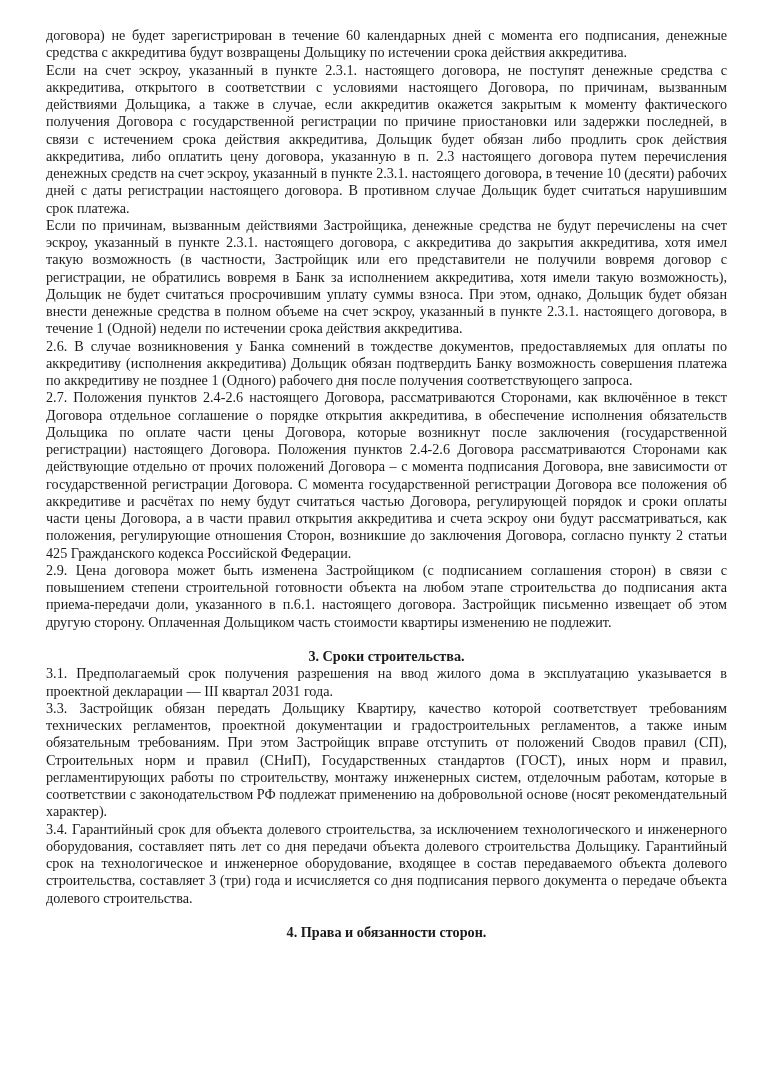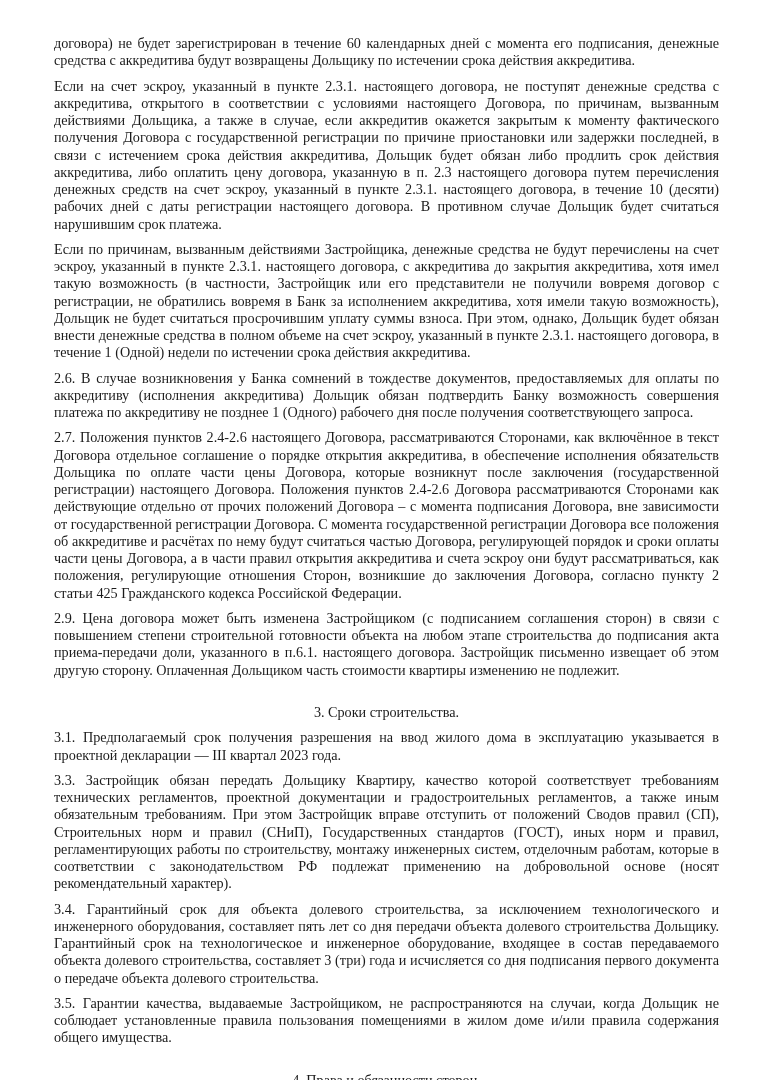--- a/index.html
+++ b/index.html
@@ -2,23 +2,23 @@
 <html><head>
 <meta charset="utf-8">
 <style>
   html, body { margin: 0; padding: 0; background: #ffffff; }
   body { width: 764px; height: 1080px; overflow: hidden; position: relative; }
   .page {
     position: absolute; left: 46px; top: 27px; width: 681px;
     font-family: "Liberation Serif", serif;
     font-size: 14.2px; line-height: 17.25px; color: #1a1a1a;
   }
-  .p { margin: 8px; text-align: justify; text-align-last: left; }
+  .p { margin: 0; text-align: justify; text-align-last: left; }
   .heading {
-    margin: 0; text-align: center; font-weight: normal;
+    margin: 0; text-align: center; font-weight: bold;
   }
   .gap { height: 17.25px; }
 </style>
 </head>
 <body>
 
 <div class="page">
 
   <div>
     <p class="p">договора) не будет зарегистрирован в течение 60 календарных дней с момента его подписания, денежные средства с аккредитива будут возвращены Дольщику по истечении срока действия аккредитива.</p>
@@ -26,24 +26,23 @@
     <p class="p">Если по причинам, вызванным действиями Застройщика, денежные средства не будут перечислены на счет эскроу, указанный в пункте 2.3.1. настоящего договора, с аккредитива до закрытия аккредитива, хотя имел такую возможность (в частности, Застройщик или его представители не получили вовремя договор с регистрации, не обратились вовремя в Банк за исполнением аккредитива, хотя имели такую возможность), Дольщик не будет считаться просрочившим уплату суммы взноса. При этом, однако, Дольщик будет обязан внести денежные средства в полном объеме на счет эскроу, указанный в пункте 2.3.1. настоящего договора,  в течение 1 (Одной) недели по истечении срока действия аккредитива.</p>
     <p class="p">2.6. В случае возникновения у Банка сомнений в тождестве документов, предоставляемых для оплаты по аккредитиву (исполнения аккредитива) Дольщик обязан подтвердить Банку возможность совершения платежа по аккредитиву не позднее 1 (Одного) рабочего дня после получения соответствующего запроса.</p>
     <p class="p">2.7. Положения пунктов 2.4-2.6 настоящего Договора, рассматриваются Сторонами, как включённое в текст Договора отдельное соглашение о порядке открытия аккредитива, в обеспечение исполнения обязательств Дольщика по оплате части цены Договора, которые возникнут после заключения (государственной регистрации) настоящего Договора. Положения пунктов 2.4-2.6 Договора рассматриваются Сторонами как действующие отдельно от прочих положений Договора – с момента подписания Договора, вне зависимости от государственной регистрации Договора. С момента государственной регистрации Договора все положения об аккредитиве и расчётах по нему будут считаться частью Договора, регулирующей порядок и сроки оплаты части цены Договора, а в части правил открытия аккредитива и счета эскроу они будут рассматриваться, как положения, регулирующие отношения Сторон, возникшие до заключения Договора, согласно пункту 2 статьи 425 Гражданского кодекса Российской Федерации.</p>
     <p class="p">2.9. Цена договора может быть изменена Застройщиком (с подписанием соглашения сторон) в связи с повышением степени строительной готовности объекта на любом этапе строительства до подписания акта приема-передачи доли, указанного в п.6.1. настоящего договора. Застройщик письменно извещает об этом другую сторону. Оплаченная Дольщиком часть стоимости квартиры изменению не подлежит.</p>
   </div>
 
   <div class="gap"></div>
 
   <div>
     <p class="heading">3. Сроки строительства.</p>
-    <p class="p">3.1.   Предполагаемый срок получения разрешения на ввод жилого дома в эксплуатацию указывается в проектной декларации — III квартал 2023 года.</p>
+    <p class="p">3.1.   Предполагаемый срок получения разрешения на ввод жилого дома в эксплуатацию указывается в проектной декларации — III квартал 2031 года.</p>
     <p class="p">3.3. Застройщик обязан передать Дольщику Квартиру, качество которой соответствует требованиям технических регламентов, проектной документации и градостроительных регламентов, а также иным обязательным требованиям. При этом Застройщик вправе отступить от положений Сводов правил (СП), Строительных норм и правил (СНиП), Государственных стандартов (ГОСТ), иных норм и правил, регламентирующих работы по строительству, монтажу инженерных систем, отделочным работам, которые в соответствии с законодательством РФ подлежат применению на добровольной основе (носят рекомендательный характер).</p>
     <p class="p">3.4. Гарантийный срок для объекта долевого строительства, за исключением технологического и инженерного оборудования, составляет пять лет со дня передачи объекта долевого строительства Дольщику. Гарантийный срок на технологическое и инженерное оборудование, входящее в состав передаваемого объекта долевого строительства, составляет 3 (три) года и исчисляется со дня подписания первого документа о передаче объекта долевого строительства.</p>
-    <p class="p">3.5. Гарантии качества, выдаваемые Застройщиком, не распространяются на случаи, когда Дольщик не соблюдает установленные правила пользования помещениями в жилом доме и/или правила содержания общего имущества.</p>
   </div>
 
   <div class="gap"></div>
 
   <div>
     <p class="heading">4. Права и обязанности сторон.</p>
 
   </div>
 
 </div>

